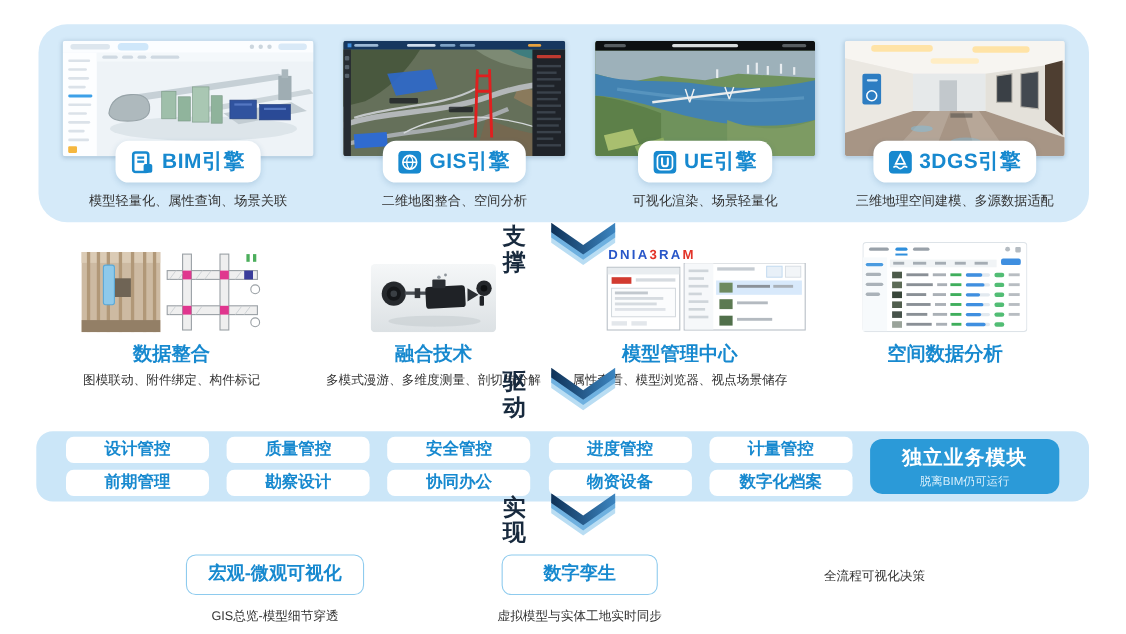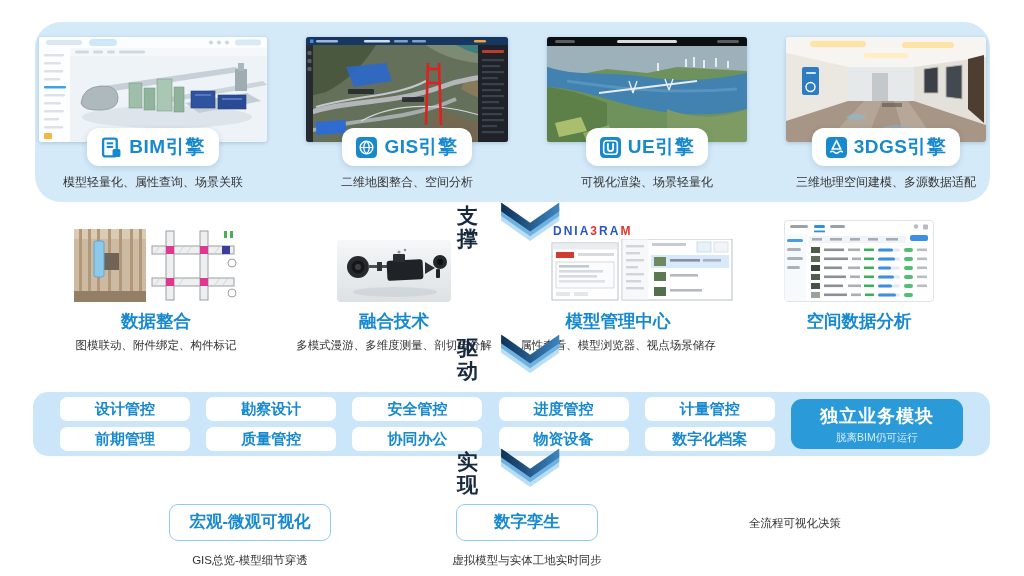--- a/index.html
+++ b/index.html
@@ -1,21 +1,21 @@
 <!DOCTYPE html>
 <html><head>
 <meta charset="utf-8">
 <style>
   html,body{margin:0;padding:0;background:#fff;}
   .stage{position:relative;width:1024px;height:576px;background:#ffffff;overflow:hidden;
          font-family:"Liberation Sans","DejaVu Sans",sans-serif;}
   
   .engines-panel{position:absolute;left:35px;top:22px;width:955px;height:180px;
     background:#d5eaf9;border-radius:26px;display:flex;justify-content:space-between;
-    padding:15px 4px 0;box-sizing:border-box;gap:20px;}
+    padding:15px 22px 0;box-sizing:border-box;gap:20px;}
   .engine-card{display:flex;flex-direction:column;align-items:center;}
   .shot{height:105px;border-radius:3px;overflow:hidden;box-shadow:0 1px 4px rgba(40,80,120,.25);line-height:0;}
   .pill{margin-top:-14px;z-index:2;background:#fff;border-radius:12px;padding:6px 14px;
     display:flex;align-items:center;gap:7px;box-shadow:0 2px 6px rgba(30,90,140,.18);}
   .pill-text{font-size:19px;font-weight:bold;color:#1789cf;letter-spacing:.5px;white-space:nowrap;}
   .eicon{width:21px;height:21px;display:inline-block;line-height:0;}
   .engine-sub{margin-top:8px;font-size:12px;color:#333;white-space:nowrap;}
   
   .flow{position:absolute;left:457px;width:110px;display:flex;flex-direction:row;align-items:center;}
   .flow-label{font-size:21px;line-height:23px;font-weight:bold;color:#17293d;z-index:2;letter-spacing:2px;}
@@ -510,22 +510,22 @@
         <use href="#chevArrow"></use>
       </svg>
   </div>
 
   <section class="modules-bar">
     <div class="mod-col">
       <div class="mod-btn">设计管控</div>
       <div class="mod-btn">前期管理</div>
     </div>
     <div class="mod-col">
+      <div class="mod-btn">质量管控</div>
       <div class="mod-btn">勘察设计</div>
-      <div class="mod-btn">质量管控</div>
     </div>
     <div class="mod-col">
       <div class="mod-btn">安全管控</div>
       <div class="mod-btn">协同办公</div>
     </div>
     <div class="mod-col">
       <div class="mod-btn">进度管控</div>
       <div class="mod-btn">物资设备</div>
     </div>
     <div class="mod-col">

